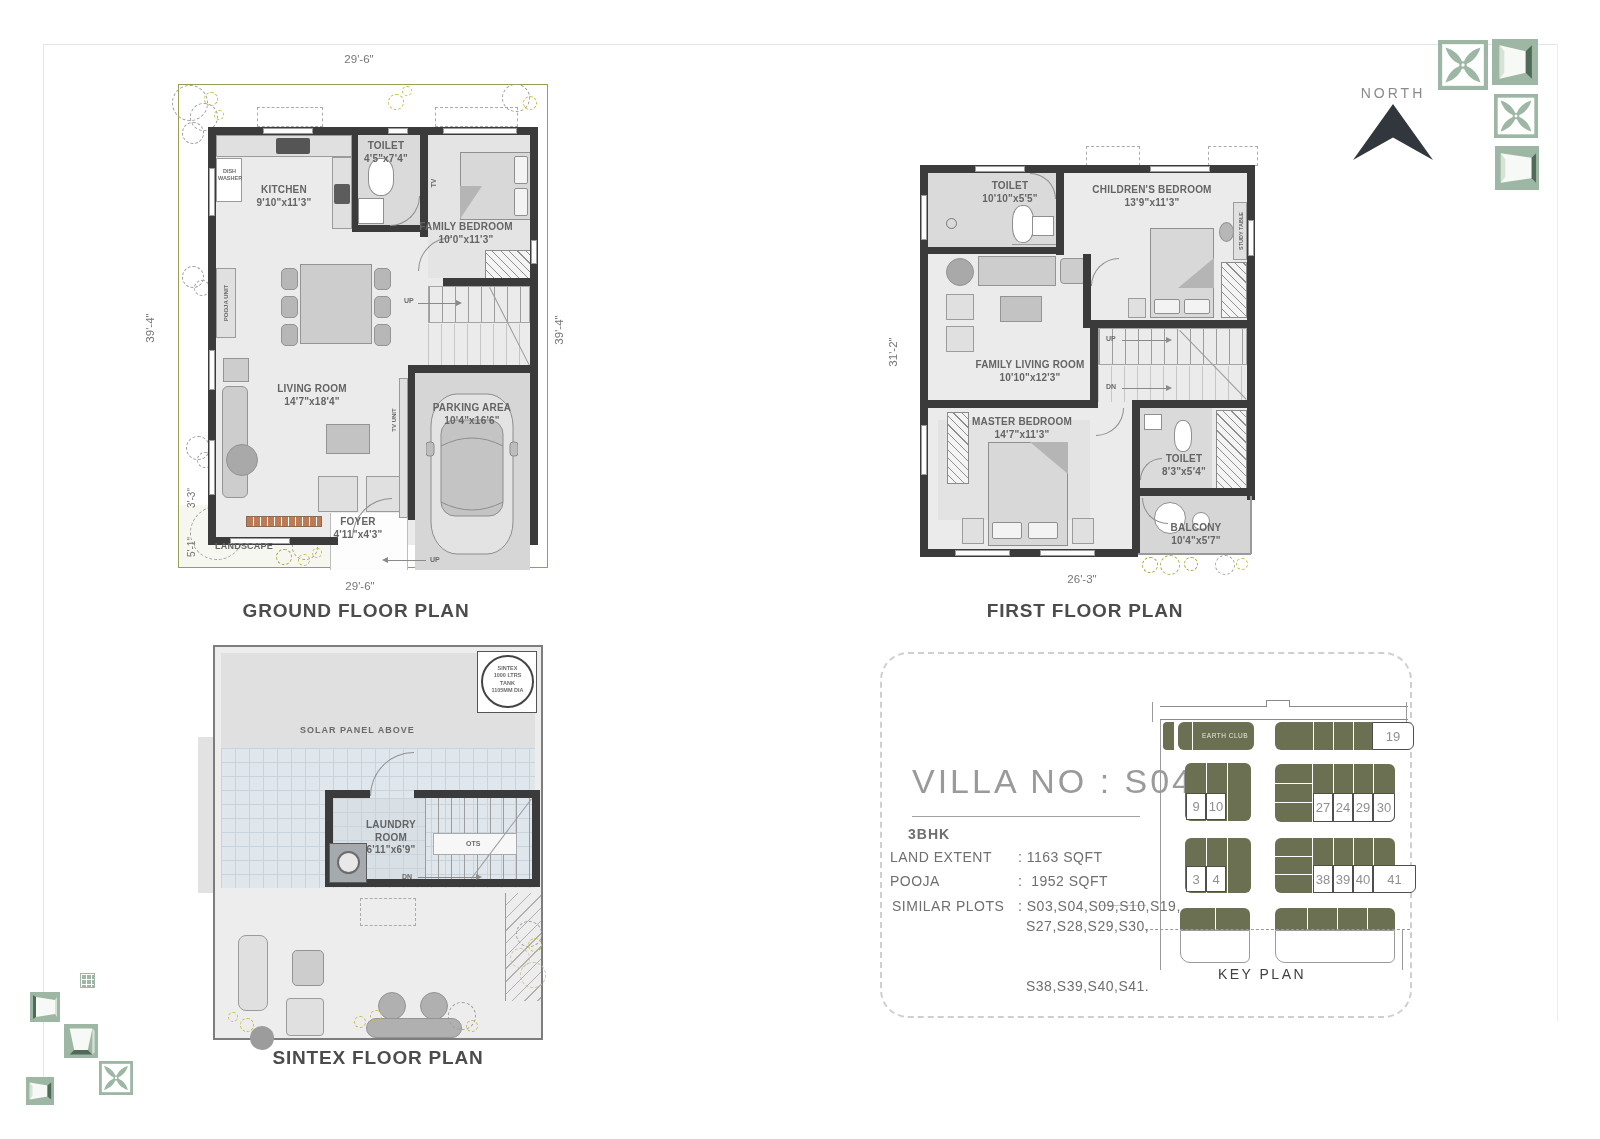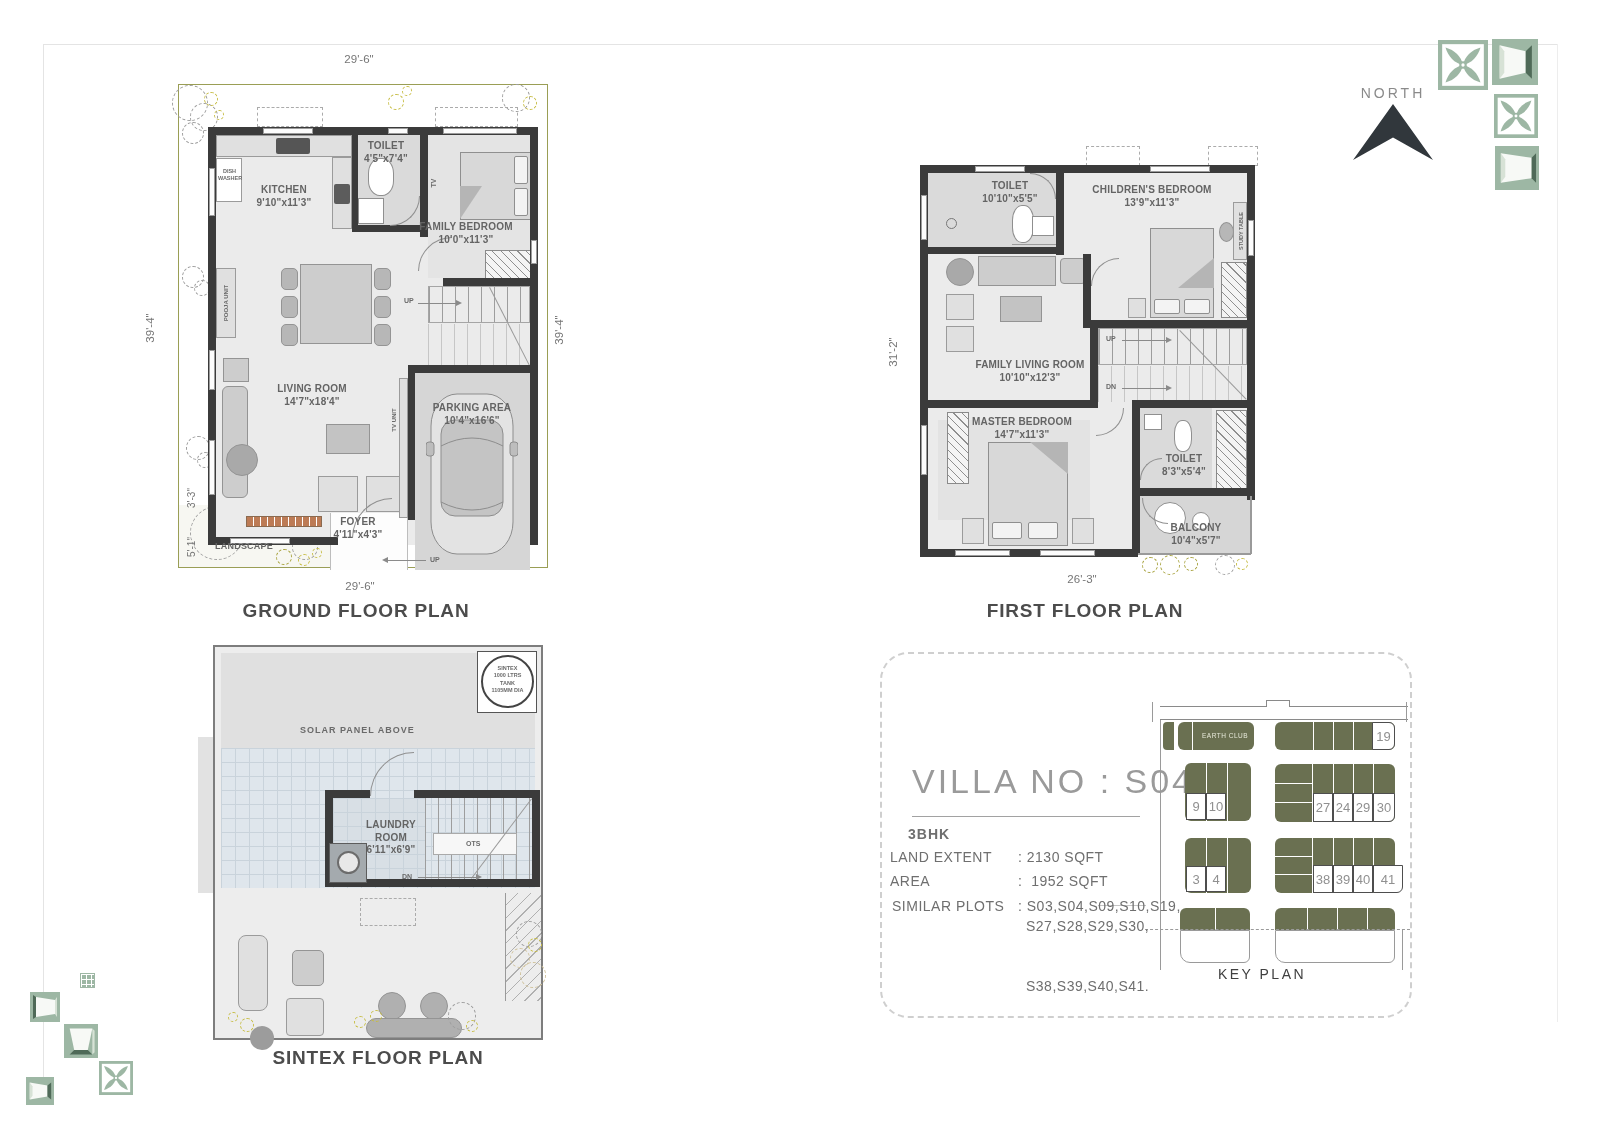--- a/index.html
+++ b/index.html
@@ -379,22 +379,22 @@
     <div class="tree t" style="left:520px;top:962px;width:26px;height:26px"></div>
     <div class="title" style="left:378px;top:1047px">SINTEX FLOOR PLAN</div>
   </section>
 
   <section>
     <div class="a" style="left:880px;top:652px;width:532px;height:366px;border:2px dashed #cfcfcf;border-radius:28px"></div>
     <div class="a" style="left:912px;top:762px;font-size:34px;color:#9a9a9a;letter-spacing:3px;white-space:nowrap;font-weight:400">VILLA NO : S04</div>
     <div class="a" style="left:912px;top:816px;width:228px;height:1px;background:#a2a2a2"></div>
     <div class="vlabel" style="left:908px;top:826px;font-weight:700;letter-spacing:1px">3BHK</div>
     <div class="vlabel" style="left:890px;top:849px">LAND EXTENT</div>
-    <div class="vlabel" style="left:1018px;top:849px">: 2130 SQFT</div>
-    <div class="vlabel" style="left:890px;top:873px">AREA</div>
+    <div class="vlabel" style="left:1018px;top:849px">: 1163 SQFT</div>
+    <div class="vlabel" style="left:890px;top:873px">POOJA</div>
     <div class="vlabel" style="left:1018px;top:873px">:  1952 SQFT</div>
     <div class="vlabel" style="left:892px;top:898px">SIMILAR PLOTS</div>
     <div class="vlabel" style="left:1018px;top:898px">: S03,S04,S09,S10,S19,</div>
     <div class="vlabel" style="left:1026px;top:918px">S27,S28,S29,S30,</div>
     <div class="vlabel" style="left:1026px;top:978px">S38,S39,S40,S41.</div>
     <div class="thin" style="left:1098px;top:905px;width:48px;height:1px;background:#c4c4c4"></div>
 
     <div>
       <div class="a" style="left:1160px;top:706px;width:248px;height:14px;background:#fff;border-top:1px solid #8a8a8a;border-bottom:1px solid #8a8a8a"></div>
       <div class="a" style="left:1266px;top:700px;width:24px;height:7px;background:#fff;border:1px solid #8a8a8a;border-bottom:none"></div>
@@ -405,21 +405,21 @@
 
       <div class="a olive" style="left:1163px;top:722px;width:11px;height:28px;border-radius:4px 0 0 4px"></div>
       <div class="a olive" style="left:1178px;top:722px;width:76px;height:28px;border-radius:6px">
         <div class="kwl" style="left:14px;top:0;width:1px;height:28px"></div>
         <div class="a" style="left:18px;top:10px;width:58px;font-size:6.5px;color:#e7e9d9;letter-spacing:.5px;text-align:center">EARTH CLUB</div>
       </div>
       <div class="a olive" style="left:1275px;top:722px;width:120px;height:28px;border-radius:6px">
         <div class="kwl" style="left:38px;top:0;width:1px;height:28px"></div>
         <div class="kwl" style="left:58px;top:0;width:1px;height:28px"></div>
         <div class="kwl" style="left:78px;top:0;width:1px;height:28px"></div>
-        <div class="kpcell" style="left:97px;top:0;width:23px;height:28px;border-radius:0 6px 6px 0">19</div>
+        <div class="kpcell" style="left:97px;top:0;width:42px;height:28px;border-radius:0 6px 6px 0">19</div>
       </div>
 
       <div class="a olive" style="left:1185px;top:763px;width:66px;height:58px;border-radius:6px">
         <div class="kwl" style="left:21px;top:0;width:1px;height:58px"></div>
         <div class="kwl" style="left:42px;top:0;width:1px;height:58px"></div>
         <div class="kpcell" style="left:1px;top:30px;width:20px;height:27px">9</div>
         <div class="kpcell" style="left:21px;top:30px;width:20px;height:27px">10</div>
       </div>
 
       <div class="a olive" style="left:1275px;top:764px;width:120px;height:58px;border-radius:6px">
@@ -445,21 +445,21 @@
       <div class="a olive" style="left:1275px;top:838px;width:120px;height:55px;border-radius:6px">
         <div class="kwl" style="left:37px;top:0;width:1px;height:55px"></div>
         <div class="kwl" style="left:0;top:18px;width:37px;height:1px"></div>
         <div class="kwl" style="left:0;top:36px;width:37px;height:1px"></div>
         <div class="kwl" style="left:58px;top:0;width:1px;height:27px"></div>
         <div class="kwl" style="left:78px;top:0;width:1px;height:27px"></div>
         <div class="kwl" style="left:98px;top:0;width:1px;height:27px"></div>
         <div class="kpcell" style="left:38px;top:27px;width:20px;height:28px">38</div>
         <div class="kpcell" style="left:58px;top:27px;width:20px;height:28px">39</div>
         <div class="kpcell" style="left:78px;top:27px;width:20px;height:28px">40</div>
-        <div class="kpcell" style="left:98px;top:27px;width:30px;height:28px;border-radius:0 0 6px 0">41</div>
+        <div class="kpcell" style="left:98px;top:27px;width:43px;height:28px;border-radius:0 0 6px 0">41</div>
       </div>
 
       <div class="a olive" style="left:1180px;top:908px;width:70px;height:22px;border-radius:6px 6px 0 0">
         <div class="kwl" style="left:35px;top:0;width:1px;height:22px"></div>
       </div>
       <div class="a olive" style="left:1275px;top:908px;width:120px;height:22px;border-radius:6px 6px 0 0">
         <div class="kwl" style="left:32px;top:0;width:1px;height:22px"></div>
         <div class="kwl" style="left:62px;top:0;width:1px;height:22px"></div>
         <div class="kwl" style="left:92px;top:0;width:1px;height:22px"></div>
       </div>

